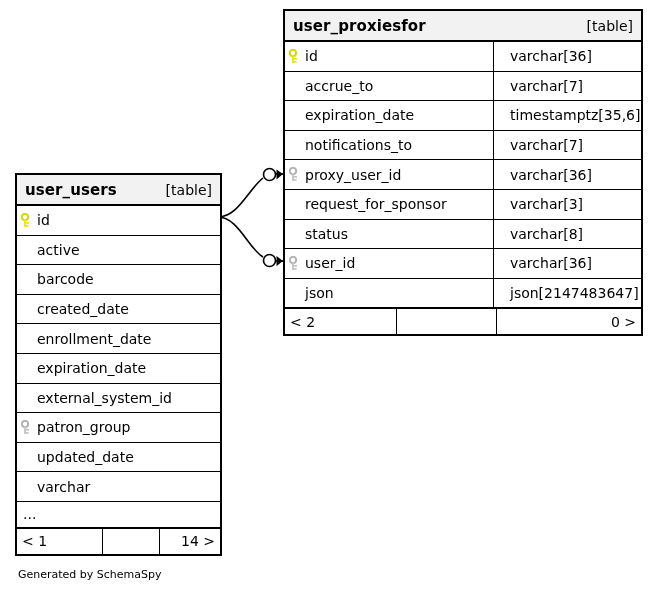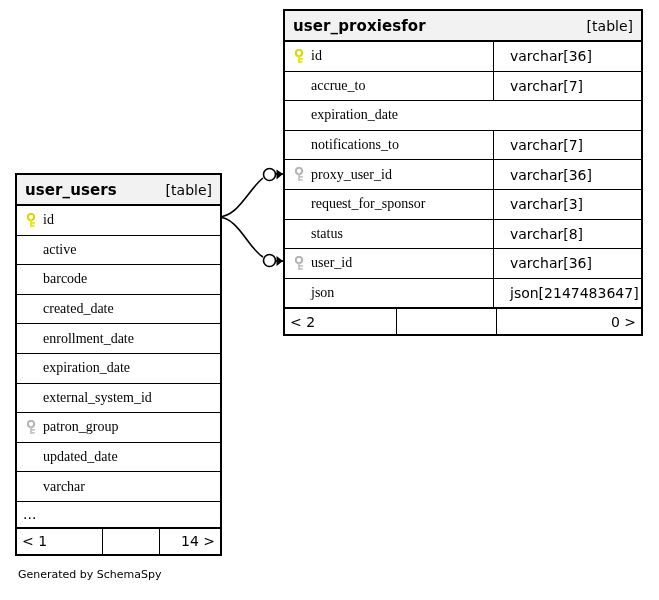--- a/index.html
+++ b/index.html
@@ -65,24 +65,22 @@
     border-bottom: 1.6px solid #000000;
     box-sizing: border-box;
   }
   .col-row:last-of-type { border-bottom: none; }
 
   .col-name-cell {
     display: flex;
     align-items: center;
     flex: 1 1 auto;
     height: 100%;
-    padding-left: 6px;
     box-sizing: border-box;
     overflow: hidden;
-    font-family: Liberation Serif, serif;
   }
   .key-slot {
     width: 20px;
     min-width: 20px;
     height: 16px;
     display: flex;
     align-items: center;
     justify-content: center;
   }
   .col-name {
@@ -318,20 +316,23 @@
       <div class="col-type-cell">
         <span class="col-type">varchar[7]</span>
       </div>
     </div>
 
     <div class="col-row">
       <div class="col-name-cell">
         <span class="key-slot"></span>
         <span class="col-name">expiration_date</span>
       </div>
+      <div class="col-type-cell">
+        <span class="col-type">timestamptz[35,6]</span>
+      </div>
     </div>
 
     <div class="col-row">
       <div class="col-name-cell">
         <span class="key-slot"></span>
         <span class="col-name">notifications_to</span>
       </div>
       <div class="col-type-cell">
         <span class="col-type">varchar[7]</span>
       </div>

